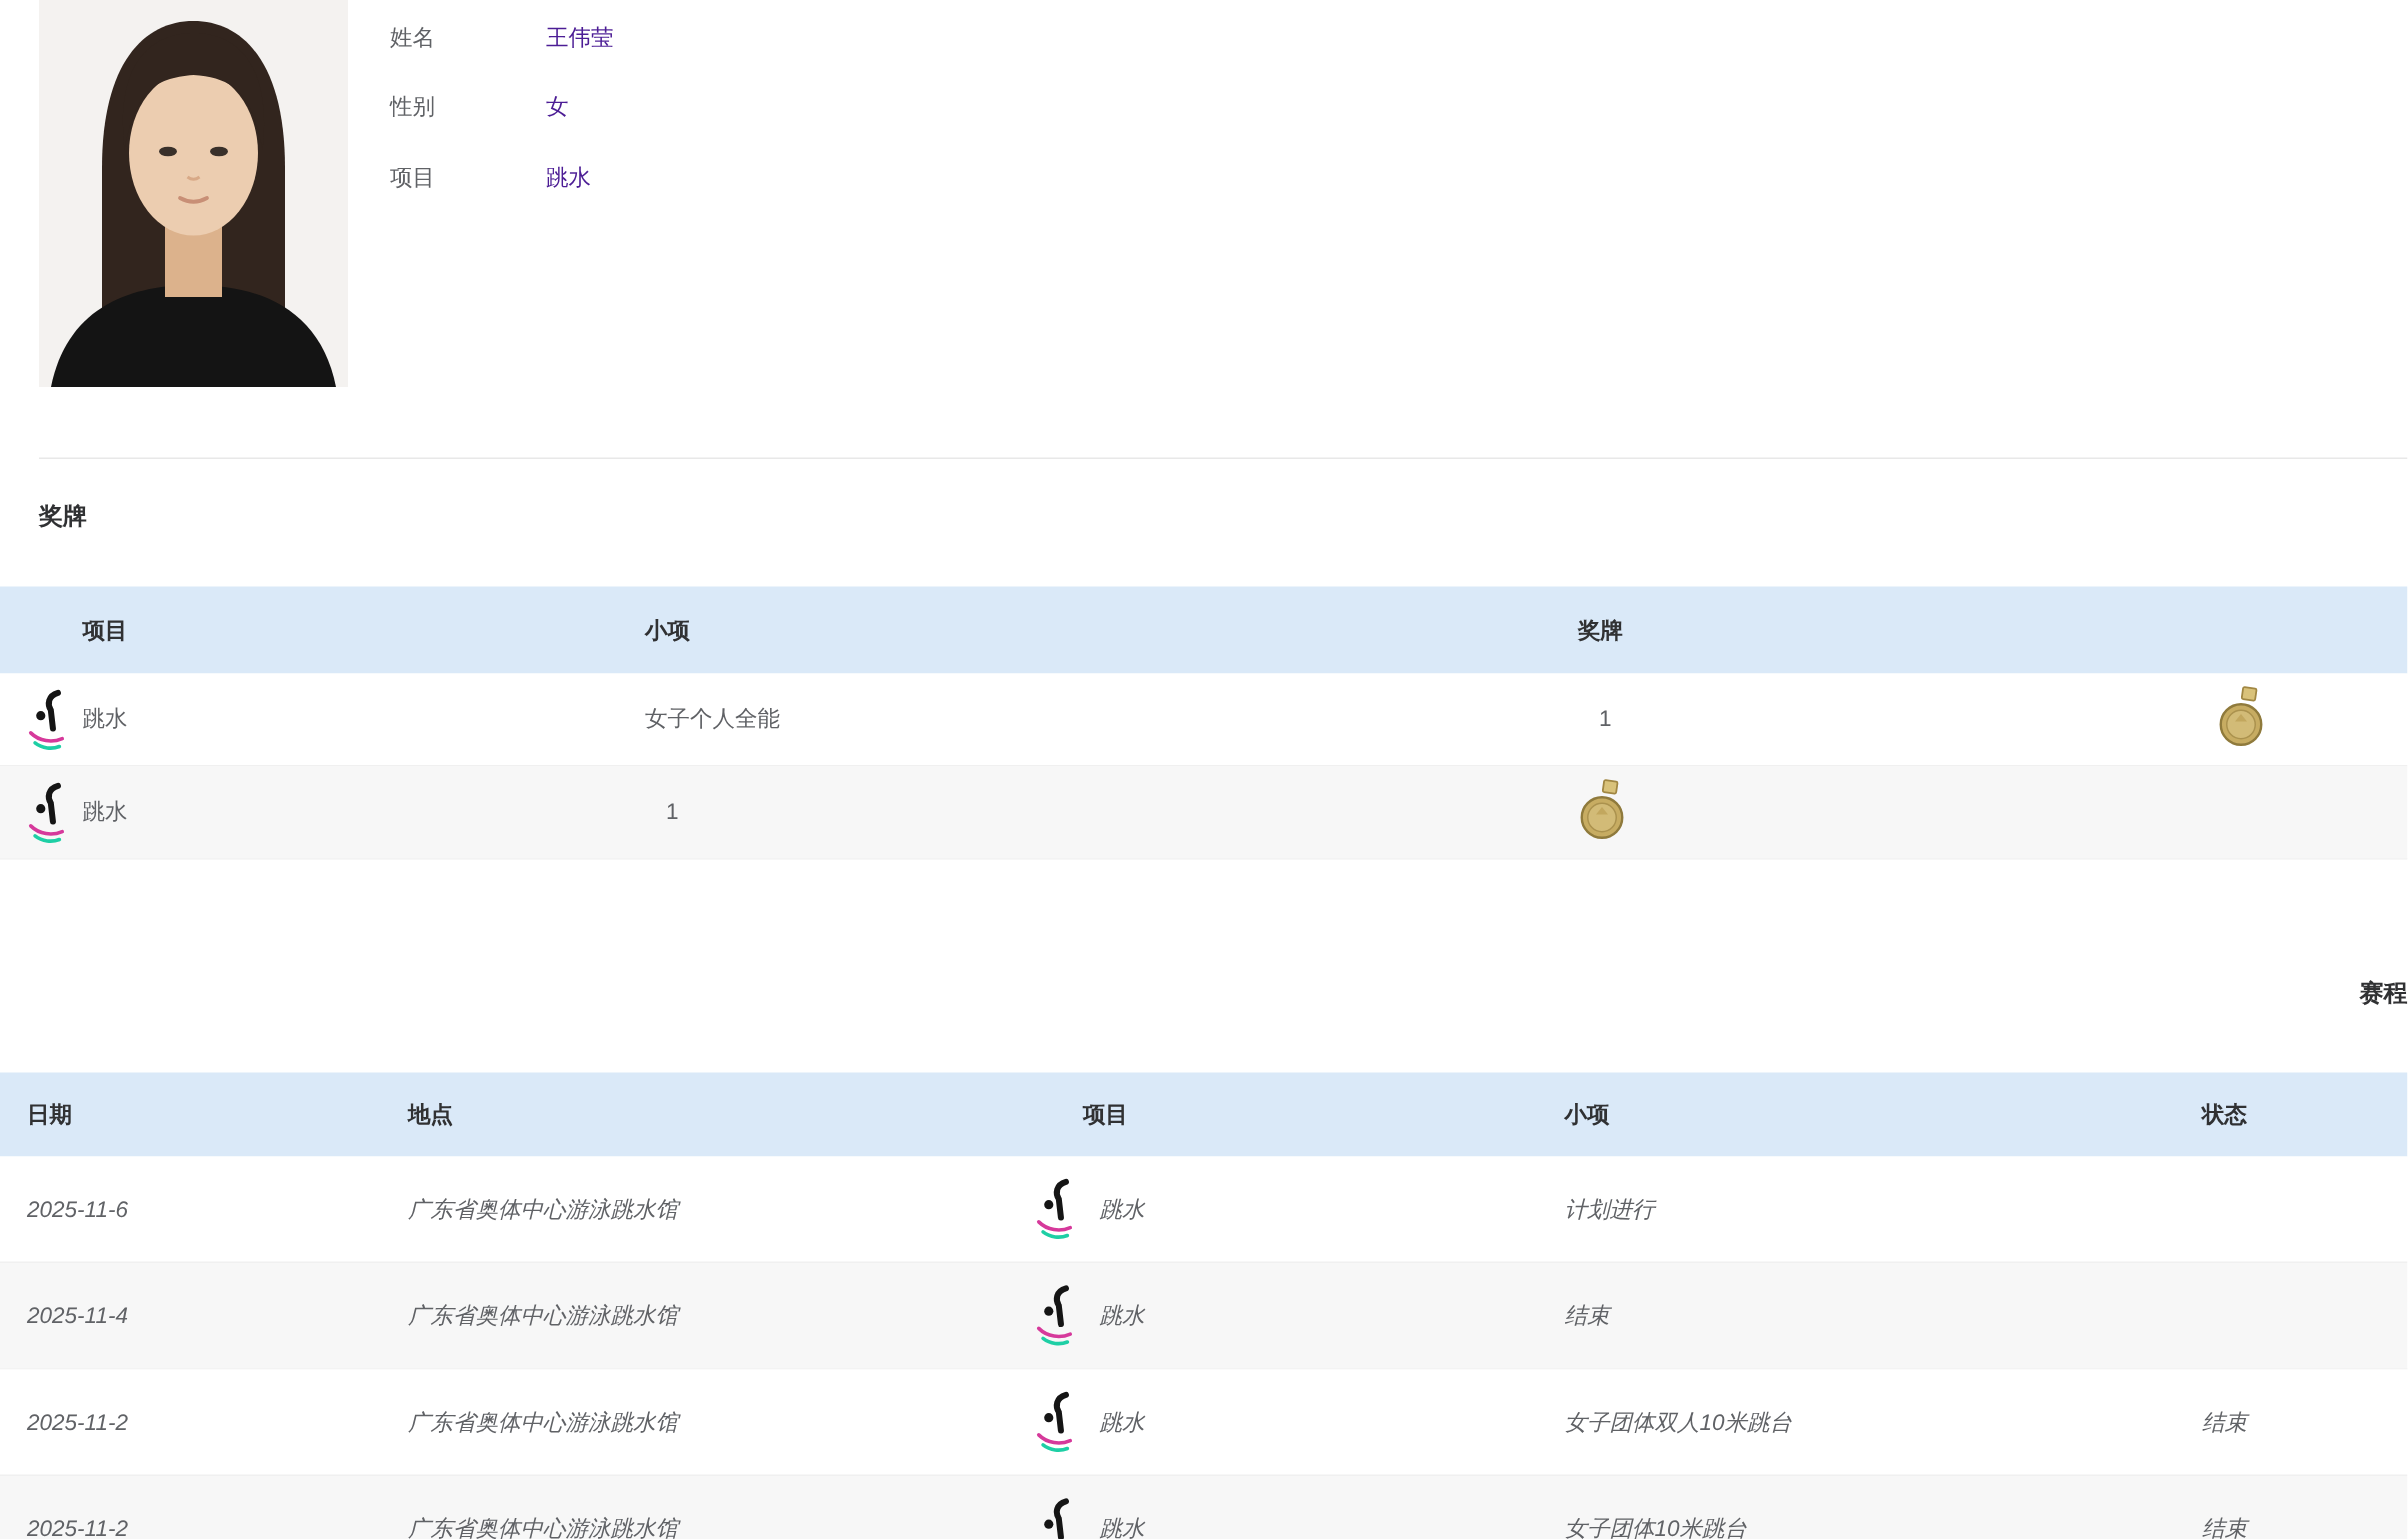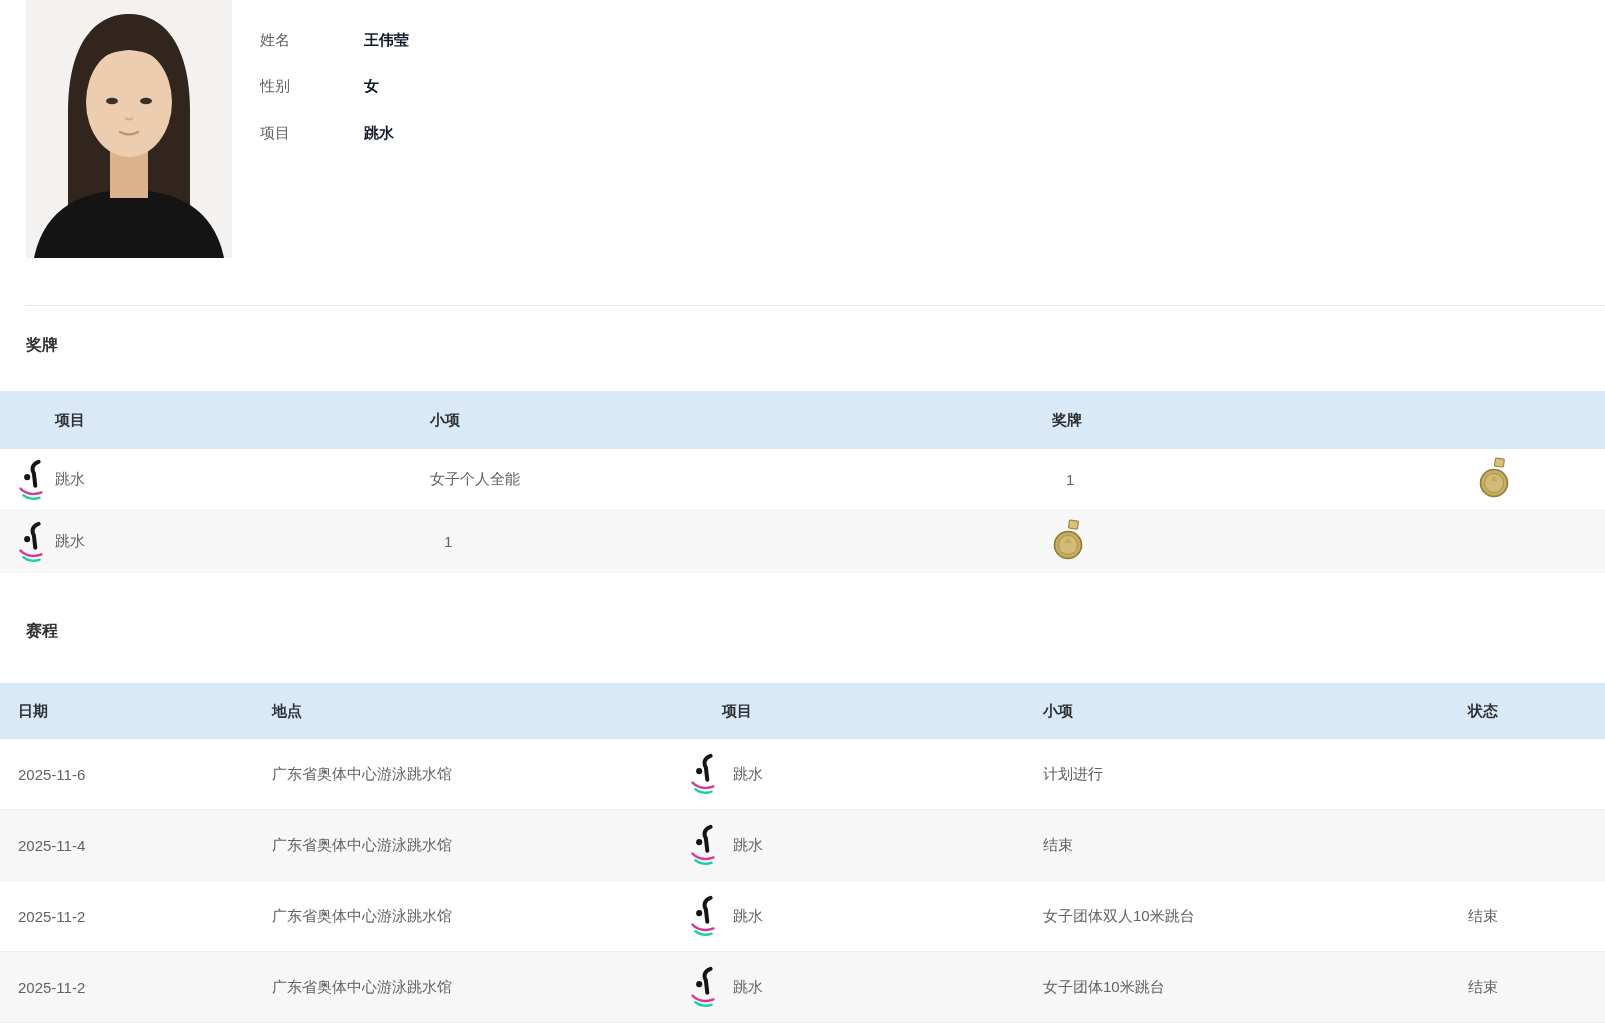--- a/index.html
+++ b/index.html
@@ -10,52 +10,52 @@
     font-family: "Liberation Sans", "DejaVu Sans", sans-serif;
     color: #606266;
     font-size: 15px;
     position: relative;
   }
 
   
   .profile { display: flex; padding-left: 26px; height: 258px; }
   .photo-frame { width: 206px; height: 258px; flex: 0 0 auto; overflow: hidden; }
   .photo-frame svg { display: block; }
-  .fields { margin-left: 28px; padding-top: 17px; }
+  .fields { margin-left: 28px; padding-top: 2px; }
   .field-row { display: flex; align-items: center; height: 46.5px; }
   .field-label { width: 104px; color: #606266; }
-  .field-value { font-weight: bold; color: #0f172a; }
+  .field-value { font-weight: normal; color: #4c1d95; }
 
   
   .divider { border: none; border-top: 1px solid #e8e8e8; margin: 47px 0 0 26px; }
   .section-title {
     font-size: 16px; font-weight: bold; color: #303133;
     line-height: 19px; margin-left: 26px;
   }
   .title-medals { margin-top: 29px; margin-bottom: 37px; }
-  .title-schedule { margin-top: 48px; margin-bottom: 43px; }
+  .title-schedule { margin-top: 80px; margin-bottom: 43px; text-align: right; }
 
   
   .thead {
     background: #dae9f8; display: grid; align-items: center;
     font-weight: bold; color: #303133; padding-left: 18px;
   }
   .trow {
     display: grid; align-items: center; padding-left: 18px;
     border-bottom: 1px solid #f0f0f0; background: #ffffff;
   }
   .trow.alt { background: #f7f7f7; border-bottom-color: #f3f3f3; }
 
   .medals .thead { height: 58px; grid-template-columns: 412px 622px 426px 1fr; }
   .medals .trow  { height: 62px; grid-template-columns: 412px 622px 426px 1fr; }
   .medals .h-event { padding-left: 37px; }
   .medals .c-rank, .medals .h-rank2 { padding-left: 14px; }
 
   .schedule .thead { height: 56px; grid-template-columns: 254px 418px 353px 425px 1fr; }
-  .schedule .trow  { height: 71px; grid-template-columns: 254px 418px 353px 425px 1fr; }
+  .schedule .trow  { height: 71px; grid-template-columns: 254px 418px 353px 425px 1fr; font-style: italic; }
   .schedule .h-event { padding-left: 32px; }
 
   .event-cell { display: flex; align-items: center; }
   .medals .event-cell .dive-icon { margin-right: 11px; }
   .schedule .event-cell .dive-icon { margin-right: 17px; }
   .dive-icon { width: 26px; height: 42px; flex: 0 0 auto; }
   .medal-icon { width: 34px; height: 45px; display: block; }
 </style>
 </head>
 <body>

